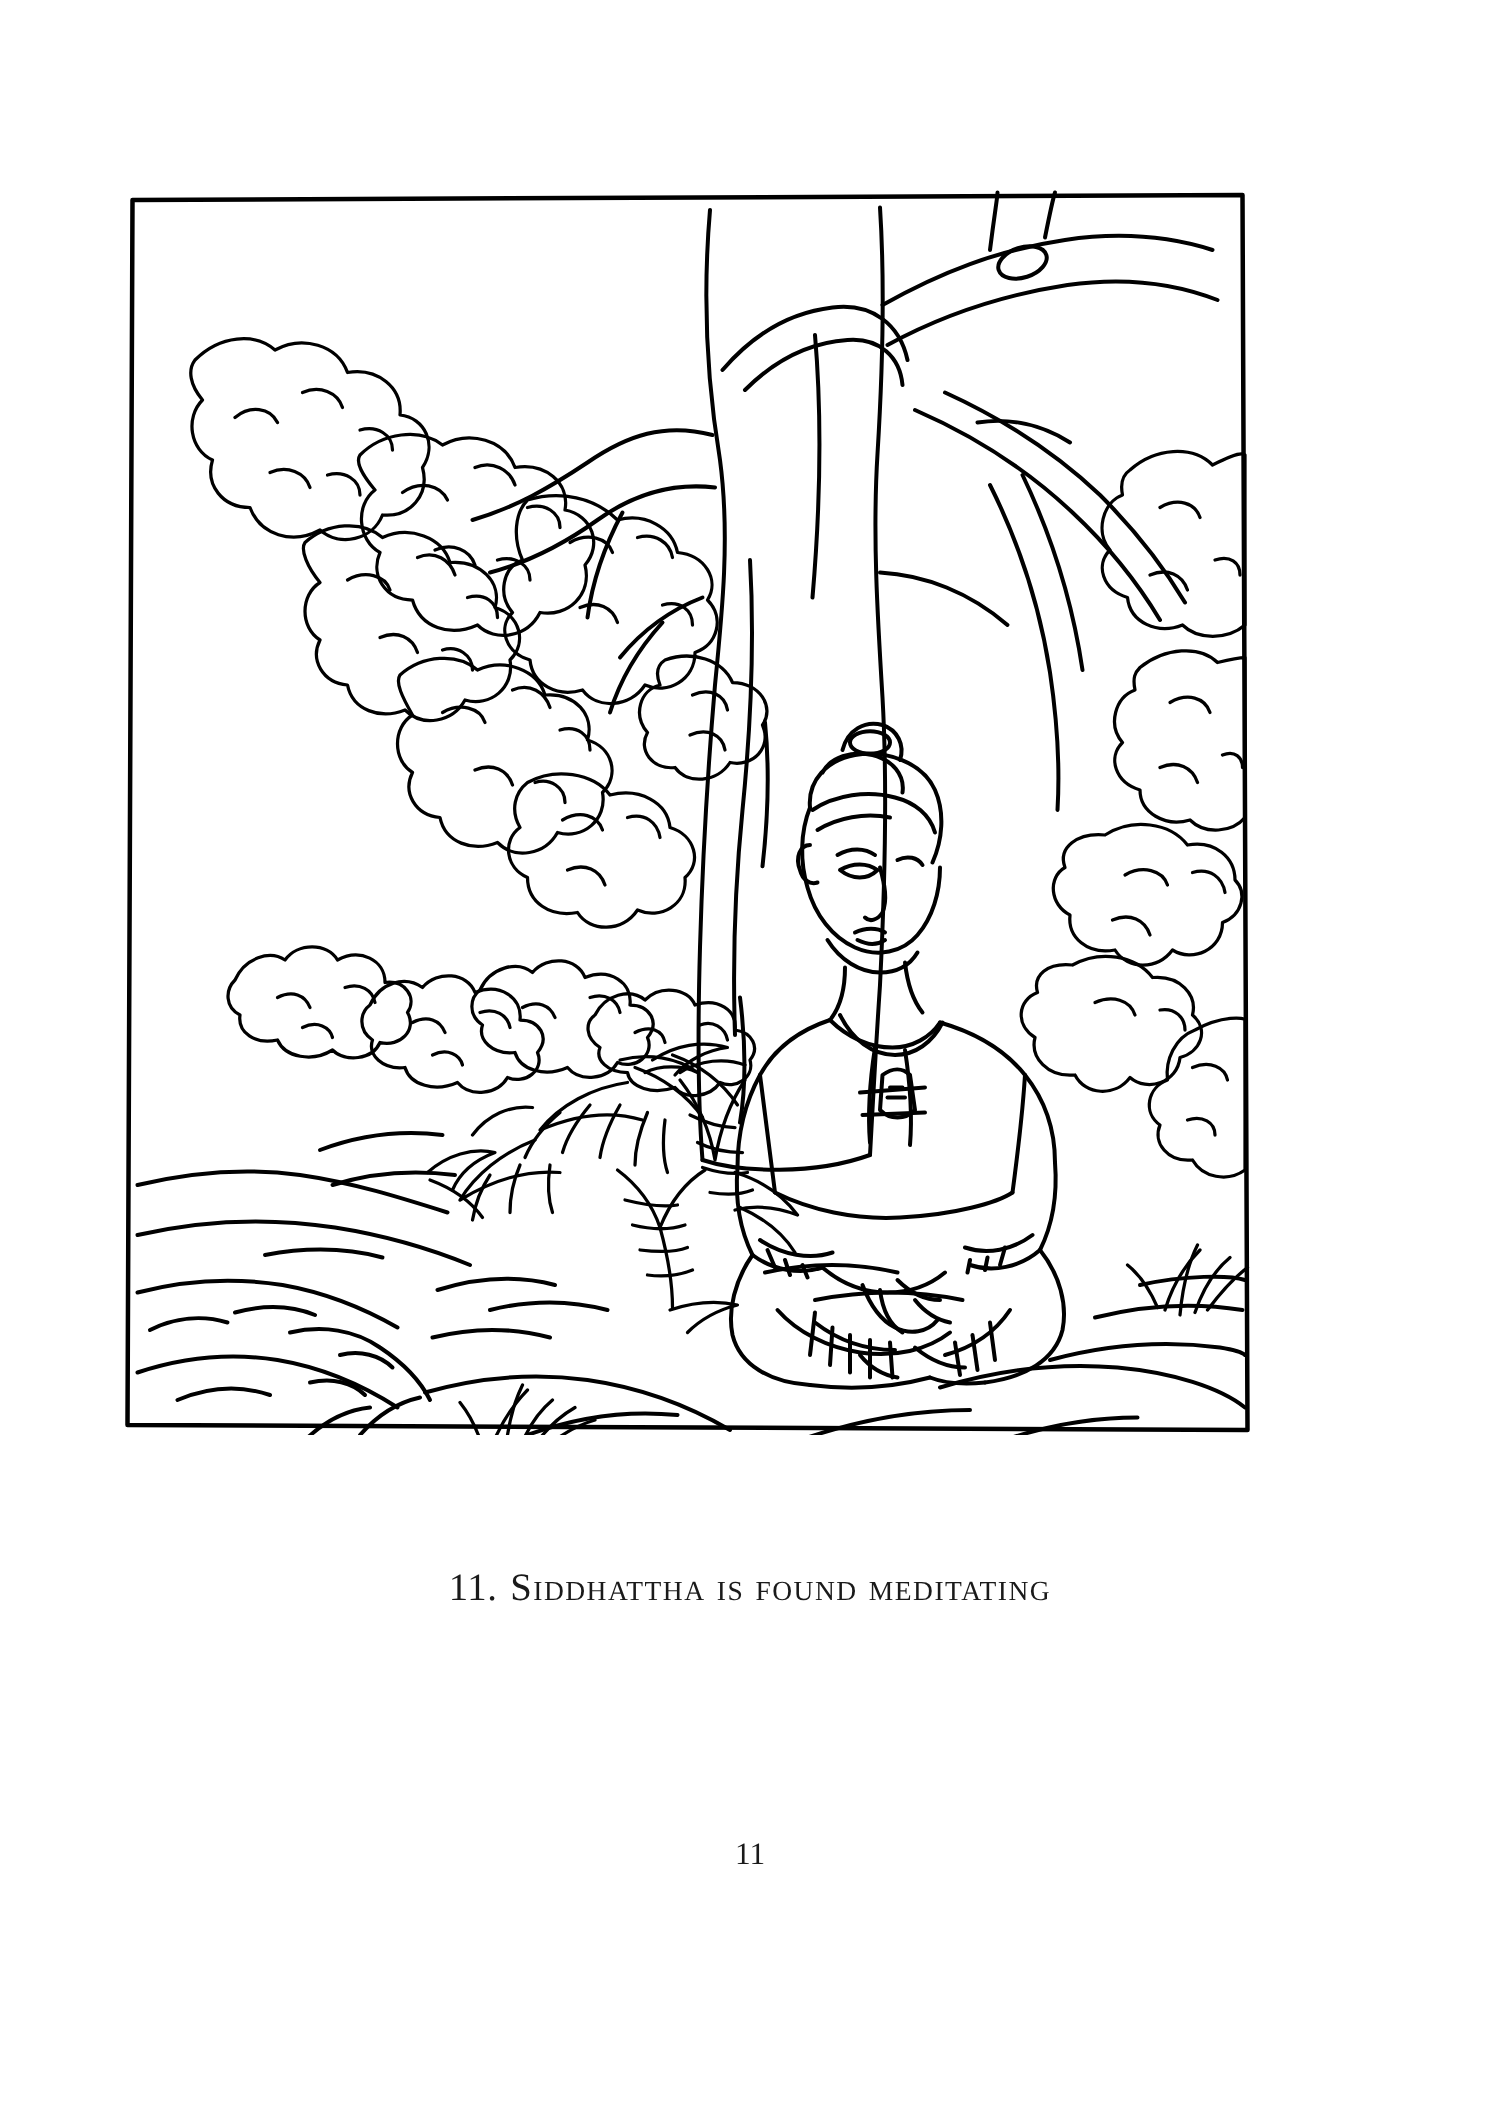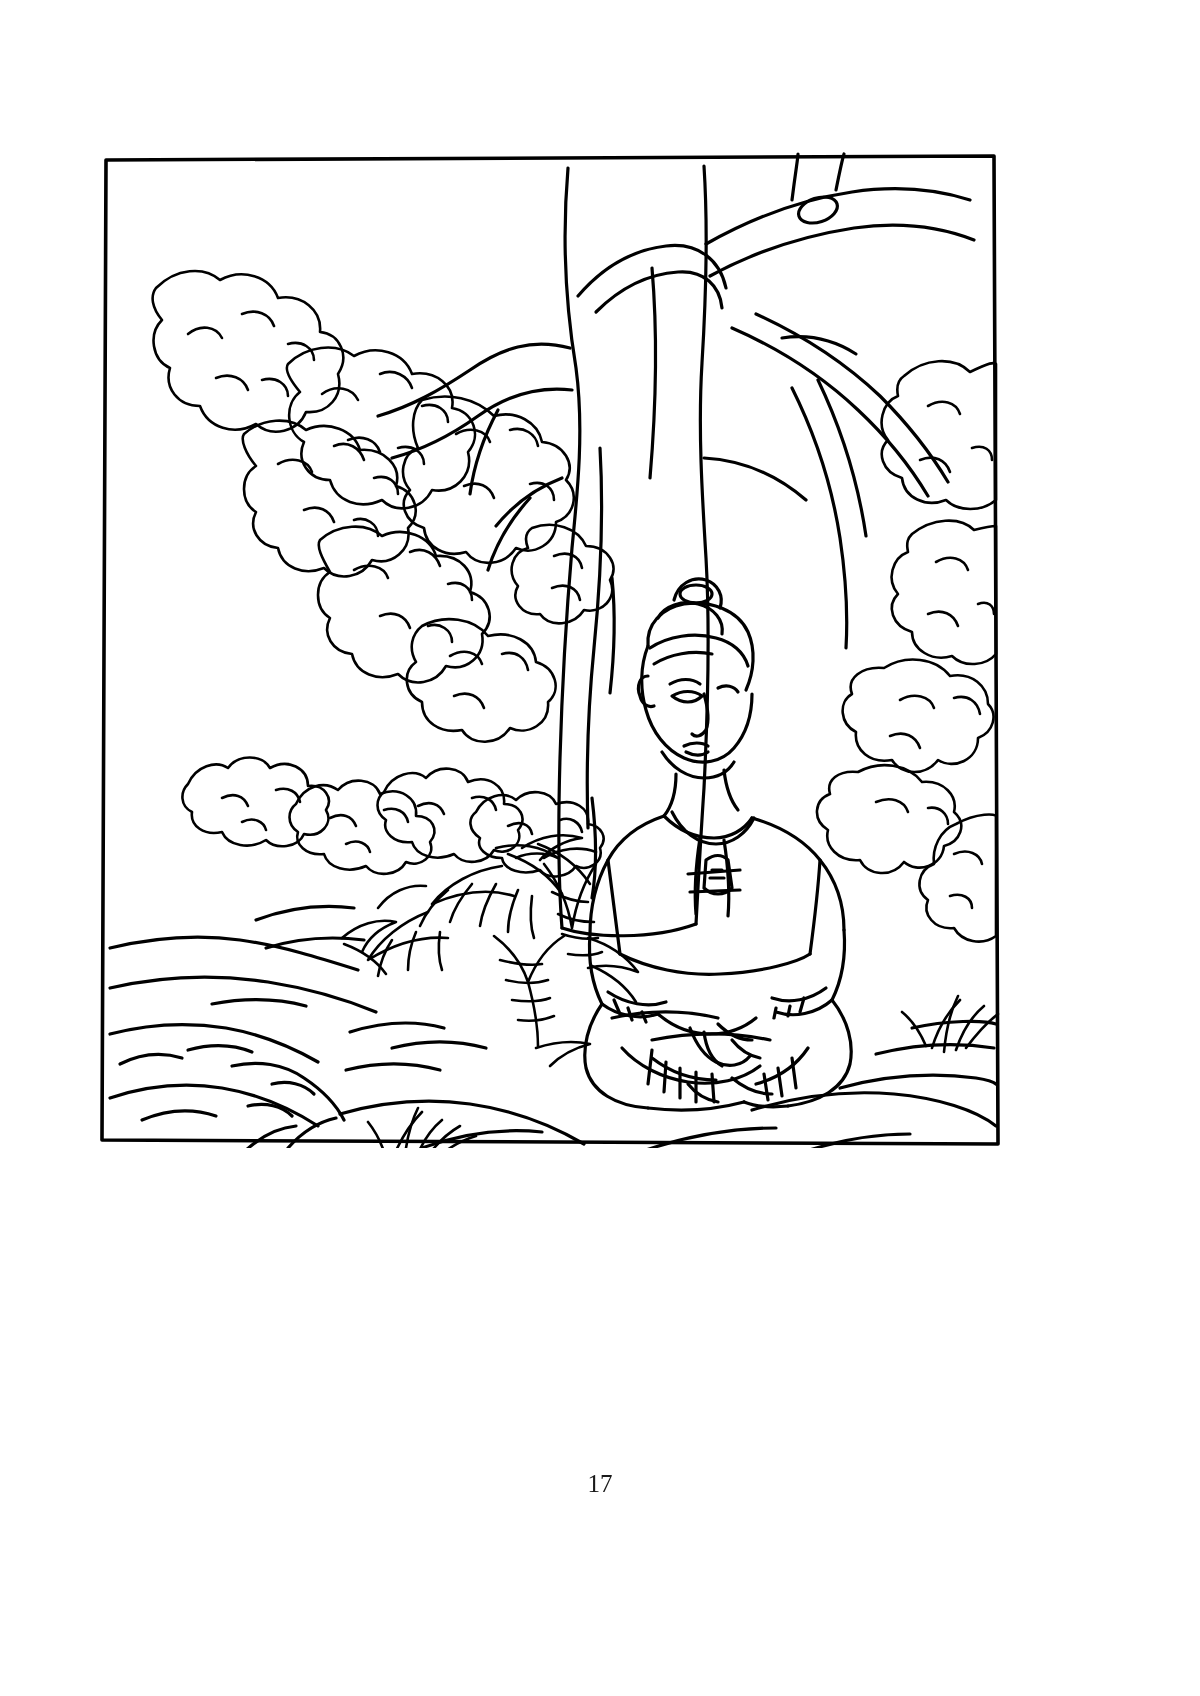--- a/index.html
+++ b/index.html
@@ -389,16 +389,19 @@
           <path d="M672 926 L676 952"></path>
 
           <path d="M640 930 C652 940 666 946 680 946"></path>
           <path d="M596 936 C604 946 614 952 626 954"></path>
         </g>
 
       </g>
     </svg>
   </div>
 
-
-  <div class="folio">17</div>
+  <div class="caption">
+    <span class="cap-num">11.</span><span class="cap-text">Siddhattha is found meditating</span>
+  </div>
+
+  <div class="folio">11</div>
 
 </div>
 
 </body></html>

